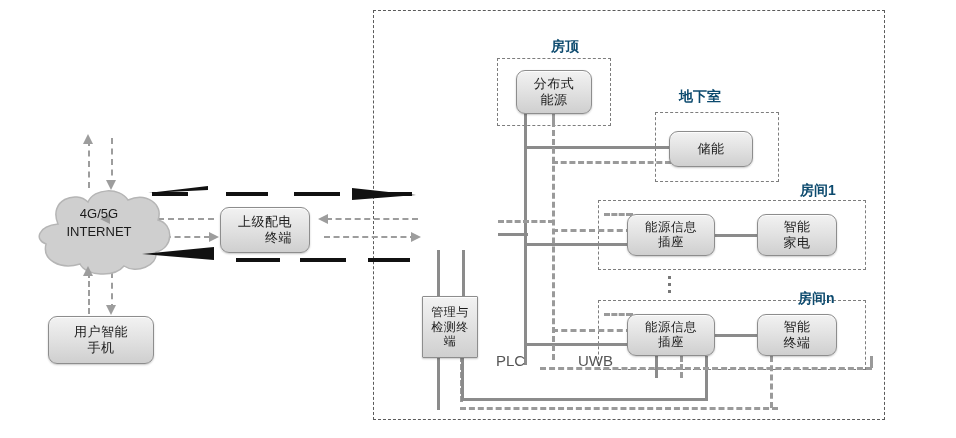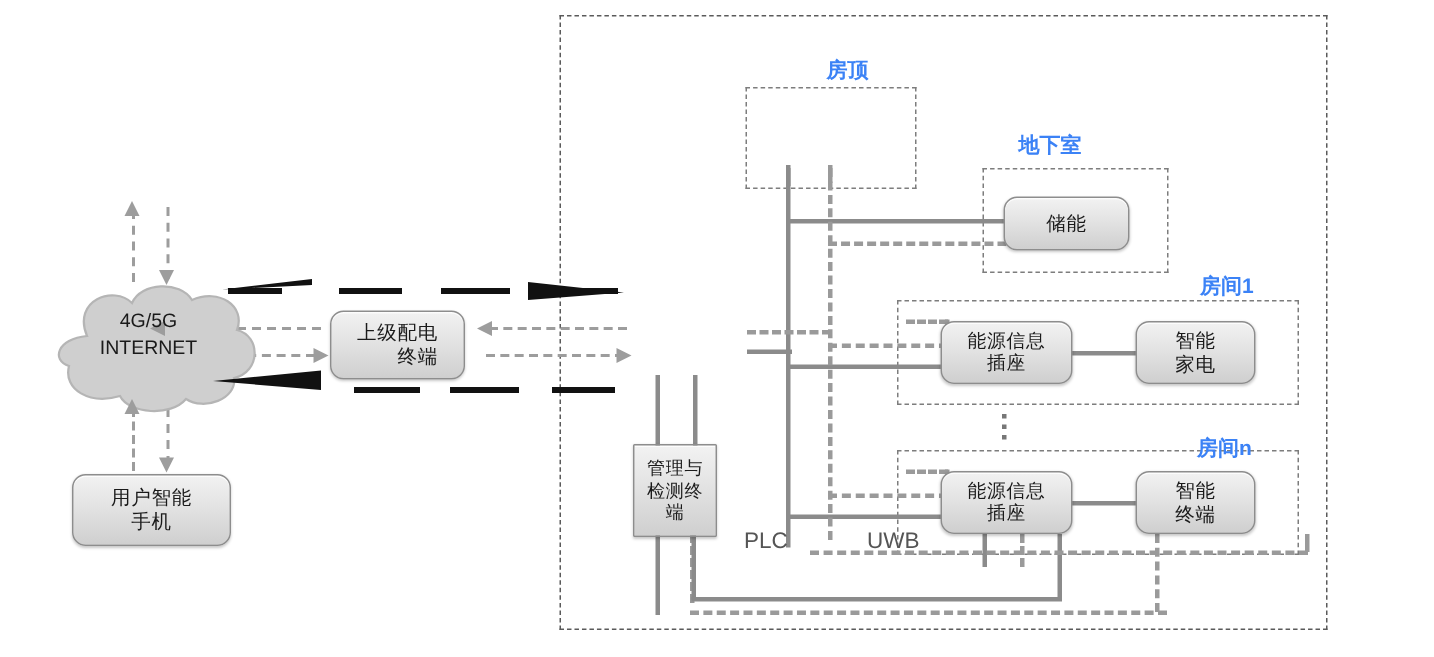--- a/index.html
+++ b/index.html
@@ -27,21 +27,21 @@
   
   .region{
     position:absolute;
     box-sizing:border-box;
     border:1.6px dashed #7d7d7d;
     background:transparent;
     z-index:2;
   }
   .region-label{
     position:absolute;
-    color:#3b82f6;
+    color:#0c4a6e;
     font-weight:bold;
     z-index:7;
     white-space:nowrap;
   }
   .outer-region{
     position:absolute;
     box-sizing:border-box;
     border:1.7px dashed #5a5a5a;
     z-index:1;
   }
@@ -148,20 +148,24 @@
     <span>管理与
 检测终
 端</span>
   </div>
 
   <div class="ln v" style="left:437px;top:356px;height:54px;"></div>
   <div class="dln v" style="left:460px;top:356px;height:46px;"></div>
 
   <div class="region-label" style="left:551px;top:38px;font-size:14px;">房顶</div>
   <div class="region" style="left:497px;top:58px;width:114px;height:68px;"></div>
+  <div class="node round" style="left:516px;top:70px;width:76px;height:44px;font-size:13px;">
+    <span>分布式
+能源</span>
+  </div>
 
   <div class="region-label" style="left:679px;top:88px;font-size:14px;">地下室</div>
   <div class="region" style="left:655px;top:112px;width:124px;height:70px;"></div>
   <div class="node round" style="left:669px;top:131px;width:84px;height:36px;font-size:13px;">
     <span>储能</span>
   </div>
 
   <div class="region-label" style="left:800px;top:182px;font-size:14px;">房间1</div>
   <div class="region" style="left:598px;top:200px;width:268px;height:70px;"></div>
   <div class="node round" style="left:627px;top:214px;width:88px;height:42px;font-size:12.5px;">

